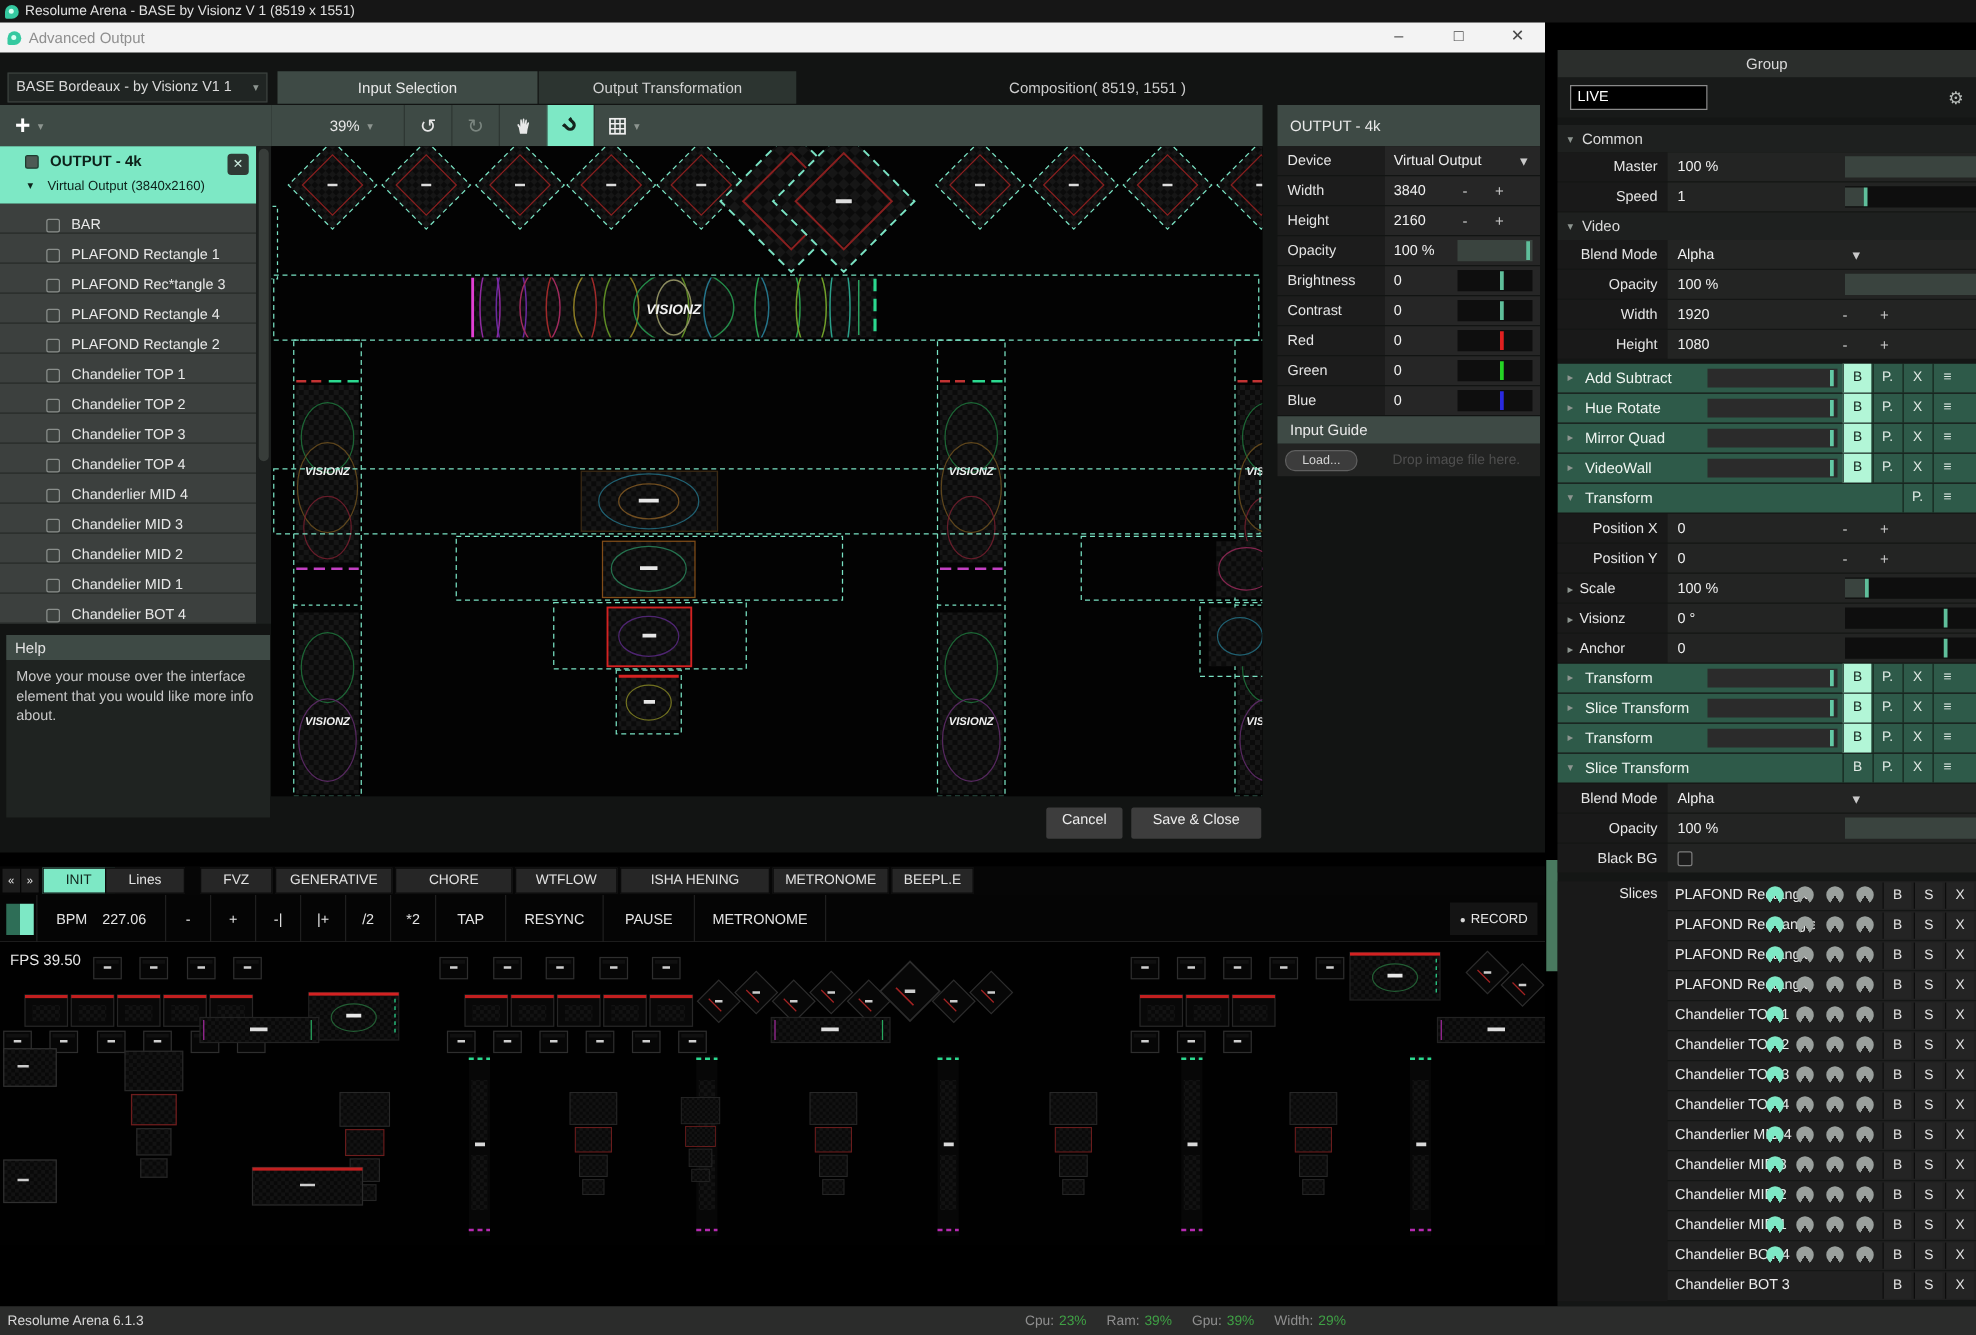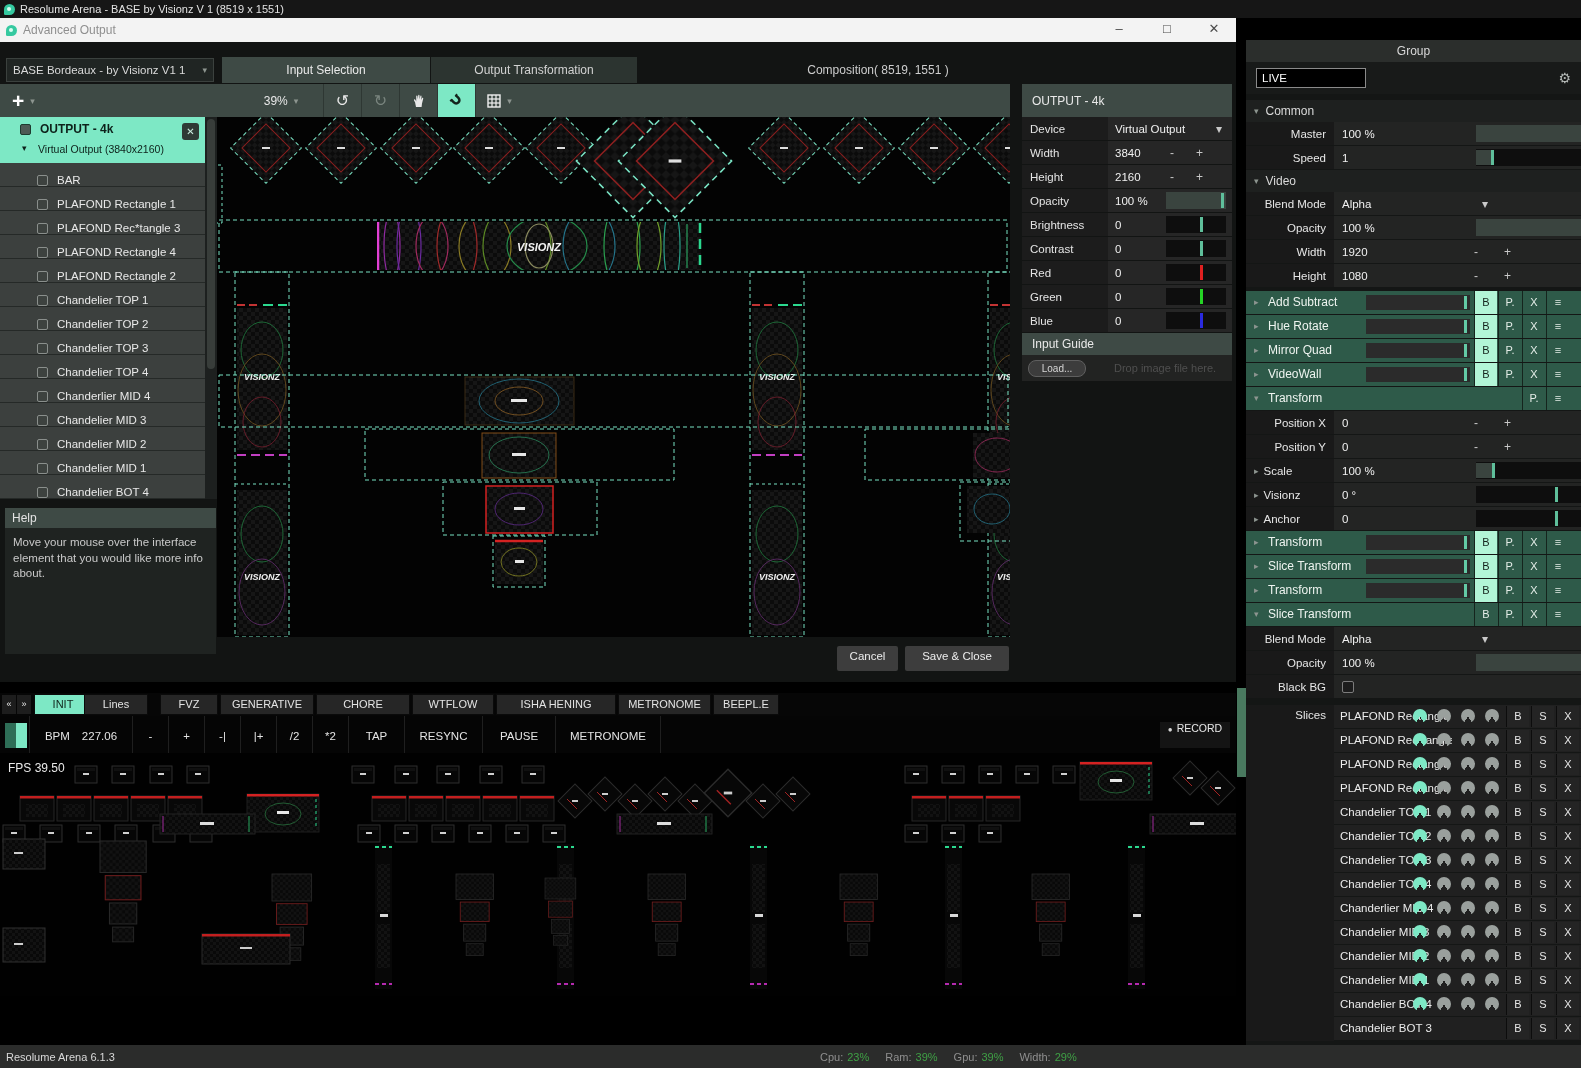--- a/index.html
+++ b/index.html
@@ -110,21 +110,21 @@
   
   .deck{left:0;top:693px;width:1236px;height:23px;background:#060606}
   .dnav{position:absolute;top:2px;width:14px;height:19px;background:#1d1d1d;color:#e8e8e8;font-size:9px;text-align:center;line-height:19px}
   .dtab{position:absolute;top:1px;height:21px;background:#262626;border:1px solid #0a0a0a;color:#e3e3e3;font-size:11px;text-align:center;line-height:19px}
   .dtab.on{background:#7de8c5;color:#10241c}
   .trans{left:0;top:716px;width:1236px;height:39px;background:#050505;display:flex}
   .tcell{height:39px;border-right:1px solid #1f1f1f;display:flex;align-items:center;justify-content:center;font-size:11.5px;color:#e4e4e4}
   .bpmind{width:30px;position:relative}
   .bpmind .a{position:absolute;left:5px;top:7px;width:11px;height:25px;background:#2e6e57}
   .bpmind .b{position:absolute;left:16px;top:7px;width:11px;height:25px;background:#7de8c5}
-  .record{position:absolute;left:1160px;top:6px;width:70px;height:26px;background:#141414;display:flex;justify-content:center;gap:4px;font-size:10.5px;color:#e8e8e8}
+  .record{position:absolute;left:1160px;top:6px;width:70px;height:26px;background:#141414;display:flex;align-items:center;justify-content:center;gap:4px;font-size:10.5px;color:#e8e8e8}
   .dot::before{content:"●";font-size:8px;color:#d6d6d6}
   
   .mon-h{left:0;top:777px;width:1236px;height:20px;background:#1d1f1e;display:flex;align-items:center;padding-left:8px;font-size:12px;color:#e2e2e2}
   .mon-h .i-gear{margin-right:12px}
   .mon{left:0;top:753px;width:1236px;height:243px;background:#404040;overflow:hidden}
   
   .status{left:0;top:1045px;width:1581px;height:23px;background:#2b2c2b;display:flex;align-items:center;font-size:11px}
   .status .lt{margin-left:6px;color:#d8d8d8}
   .stats{position:absolute;left:820px;display:flex;gap:16px}
   .stats .sl1{color:#8f8f8f}.stats .sv{color:#3fa045;margin-left:4px}

